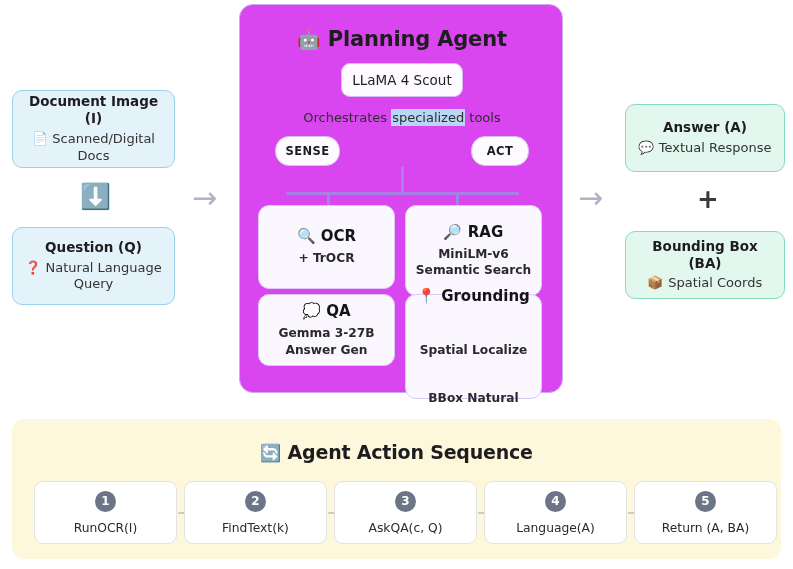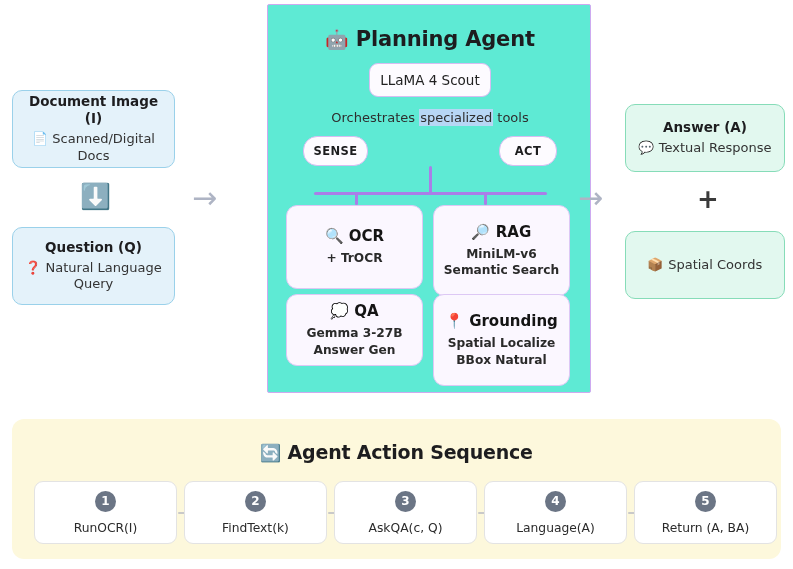--- a/index.html
+++ b/index.html
@@ -54,24 +54,23 @@
     color: #3a3a3a;
     font-size: 26px;
     font-weight: bold;
     line-height: 1;
   }
   .emoji { font-family: "DejaVu Sans", sans-serif; }
 
   
   .agent-panel {
     box-sizing: border-box;
-    background: #5eead4;
+    background: #d946ef;
     border: 1.5px solid #cdaaf0;
-    border-radius: 2px;
-    margin-left: 28px;
+    border-radius: 14px;
   }
   .agent-title {
     text-align: center;
     font-size: 21px;
     font-weight: bold;
     color: #1d1d1f;
     letter-spacing: -0.2px;
   }
   .model-chip {
     box-sizing: border-box;
@@ -241,21 +240,21 @@
 
   <div class="abs tool-card" style="left:18px; top:289px; width:137px; height:72px;">
     <div class="tool-head">
       <span class="emoji">💭</span>
       <span>QA</span>
     </div>
     <div class="tool-body">Gemma 3-27B</div>
     <div class="tool-body">Answer Gen</div>
   </div>
 
-  <div class="abs tool-card" style="left:165px; top:289px; width:137px; height:92px;">
+  <div class="abs tool-card" style="left:165px; top:289px; width:137px; height:105px;gap:32px;">
     <div class="tool-head">
       <span class="emoji">📍</span>
       <span>Grounding</span>
     </div>
     <div class="tool-body">Spatial Localize</div>
     <div class="tool-body">BBox Natural</div>
   </div>
 </div>
 
 <div class="abs flow-arrow" style="left:578px; top:183px;">→</div>
@@ -264,20 +263,21 @@
   <div class="io-title">Answer (A)</div>
   <div class="io-sub">
     <span class="emoji">💬</span>
     <span>Textual Response</span>
   </div>
 </div>
 
 <div class="abs plus-sign" style="left:697px; top:186px;">+</div>
 
 <div class="abs io-box green-box" style="left:625px; top:231px; width:160px; height:68px;">
+  <div class="io-title">Bounding Box (BA)</div>
   <div class="io-sub">
     <span class="emoji">📦</span>
     <span>Spatial Coords</span>
   </div>
 </div>
 
 <div class="abs seq-panel" style="left:12px; top:419px; width:769px; height:140px;">
 
   <div class="abs seq-title" style="left:0; top:22px; width:769px;">
     <span class="emoji" style="font-size:17px;">🔄</span>

